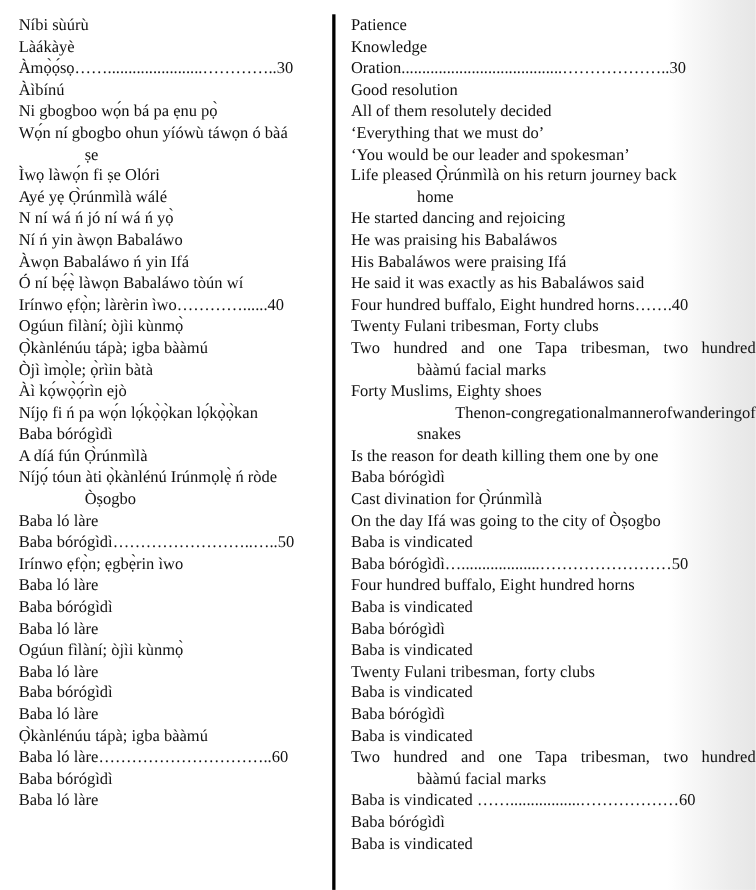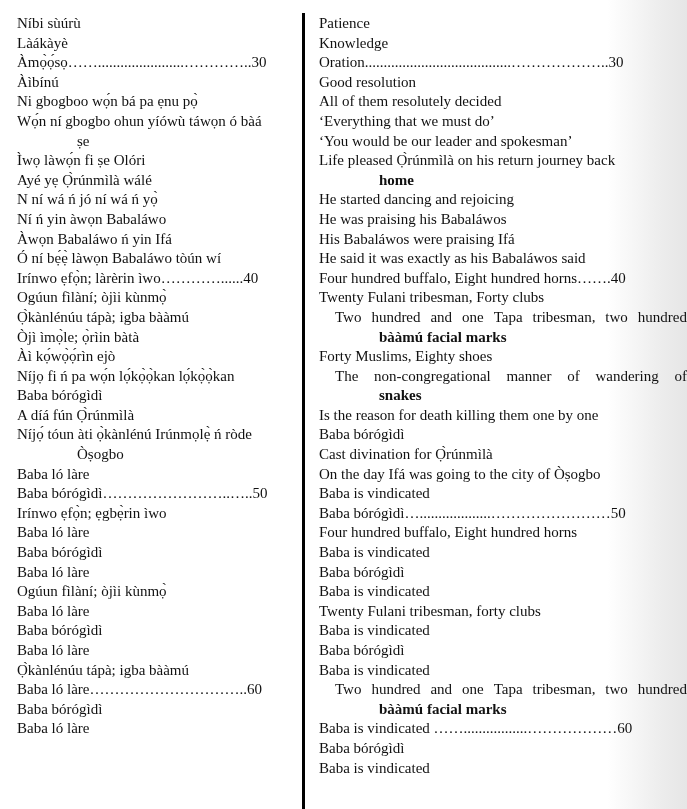--- a/index.html
+++ b/index.html
@@ -19,23 +19,23 @@
       position: absolute; left: 302px; top: 13px; width: 3px; height: 796px;
       background: #000;
     }
     .col {
       position: absolute; top: 14px;
       font-size: 15px; line-height: 19.6px;
     }
     .col-left { left: 17px; width: 282px; }
     .col-right { left: 319px; width: 368px; }
     .line { display: block; white-space: nowrap; }
-    .line.wrap { white-space: normal; text-align: justify; text-align-last: left; margin-left: 16px; }
+    .line.wrap { white-space: normal; text-align: justify; text-align-last: left; }
     .cont { display: block; padding-left: 60px; }
-    .col-right .cont { padding-left: 60px; font-weight: bold; }
+    .col-right .cont { padding-left: 60px; }
   </style>
 </head>
 <body>
 
 <div class="edge-shade"></div>
 <div class="divider"></div>
 
 <div class="col col-left" id="col-left">
     <div>
       <span class="line">Níbi sùúrù</span>
@@ -199,21 +199,21 @@
         <span>tribesman,</span>
         <span>two</span>
         <span>hundred</span>
       </span>
       <span class="cont">bààmú facial marks</span>
     </div>
     <div>
       <span class="line">Forty Muslims, Eighty shoes</span>
     </div>
     <div>
-      <span class="line wrap" style="text-align: justify; text-align-last: justify; white-space: nowrap; display: flex; justify-content: space-between;">
+      <span class="line wrap" style="text-align: justify; text-align-last: justify; white-space: nowrap; display: flex; justify-content: flex-end;">
         <span>The</span>
         <span>non-congregational</span>
         <span>manner</span>
         <span>of</span>
         <span>wandering</span>
         <span>of</span>
       </span>
       <span class="cont">snakes</span>
     </div>
     <div>

